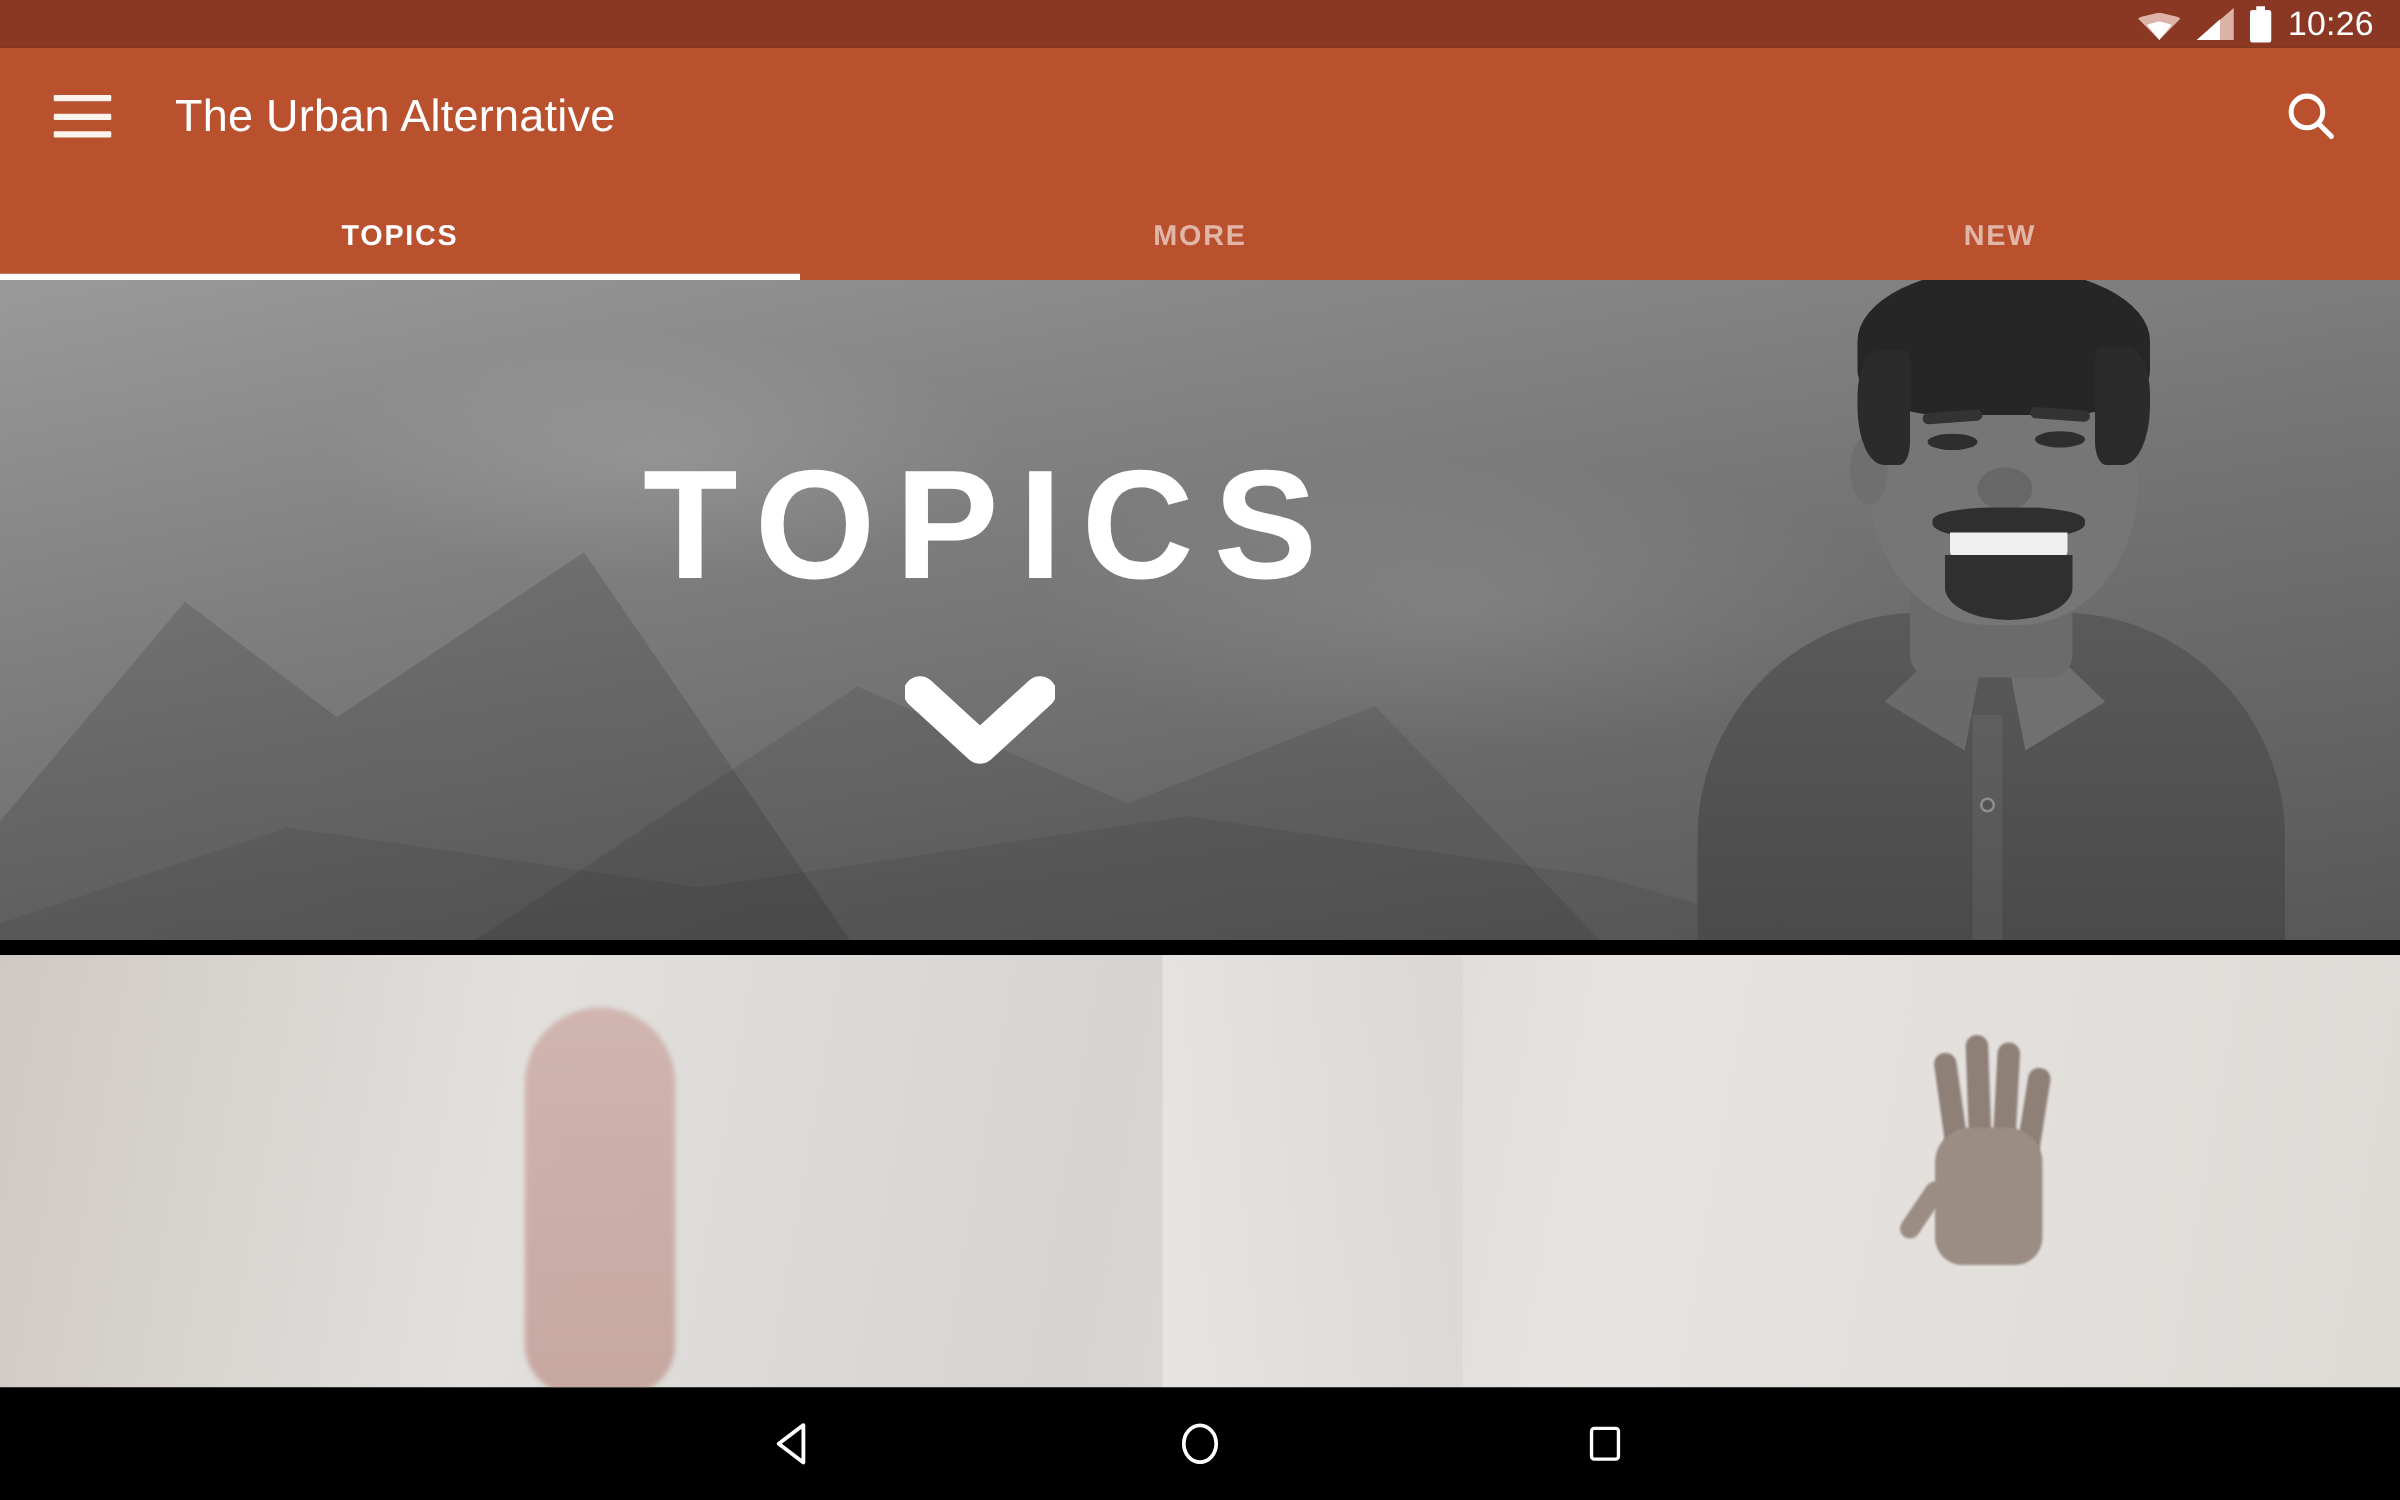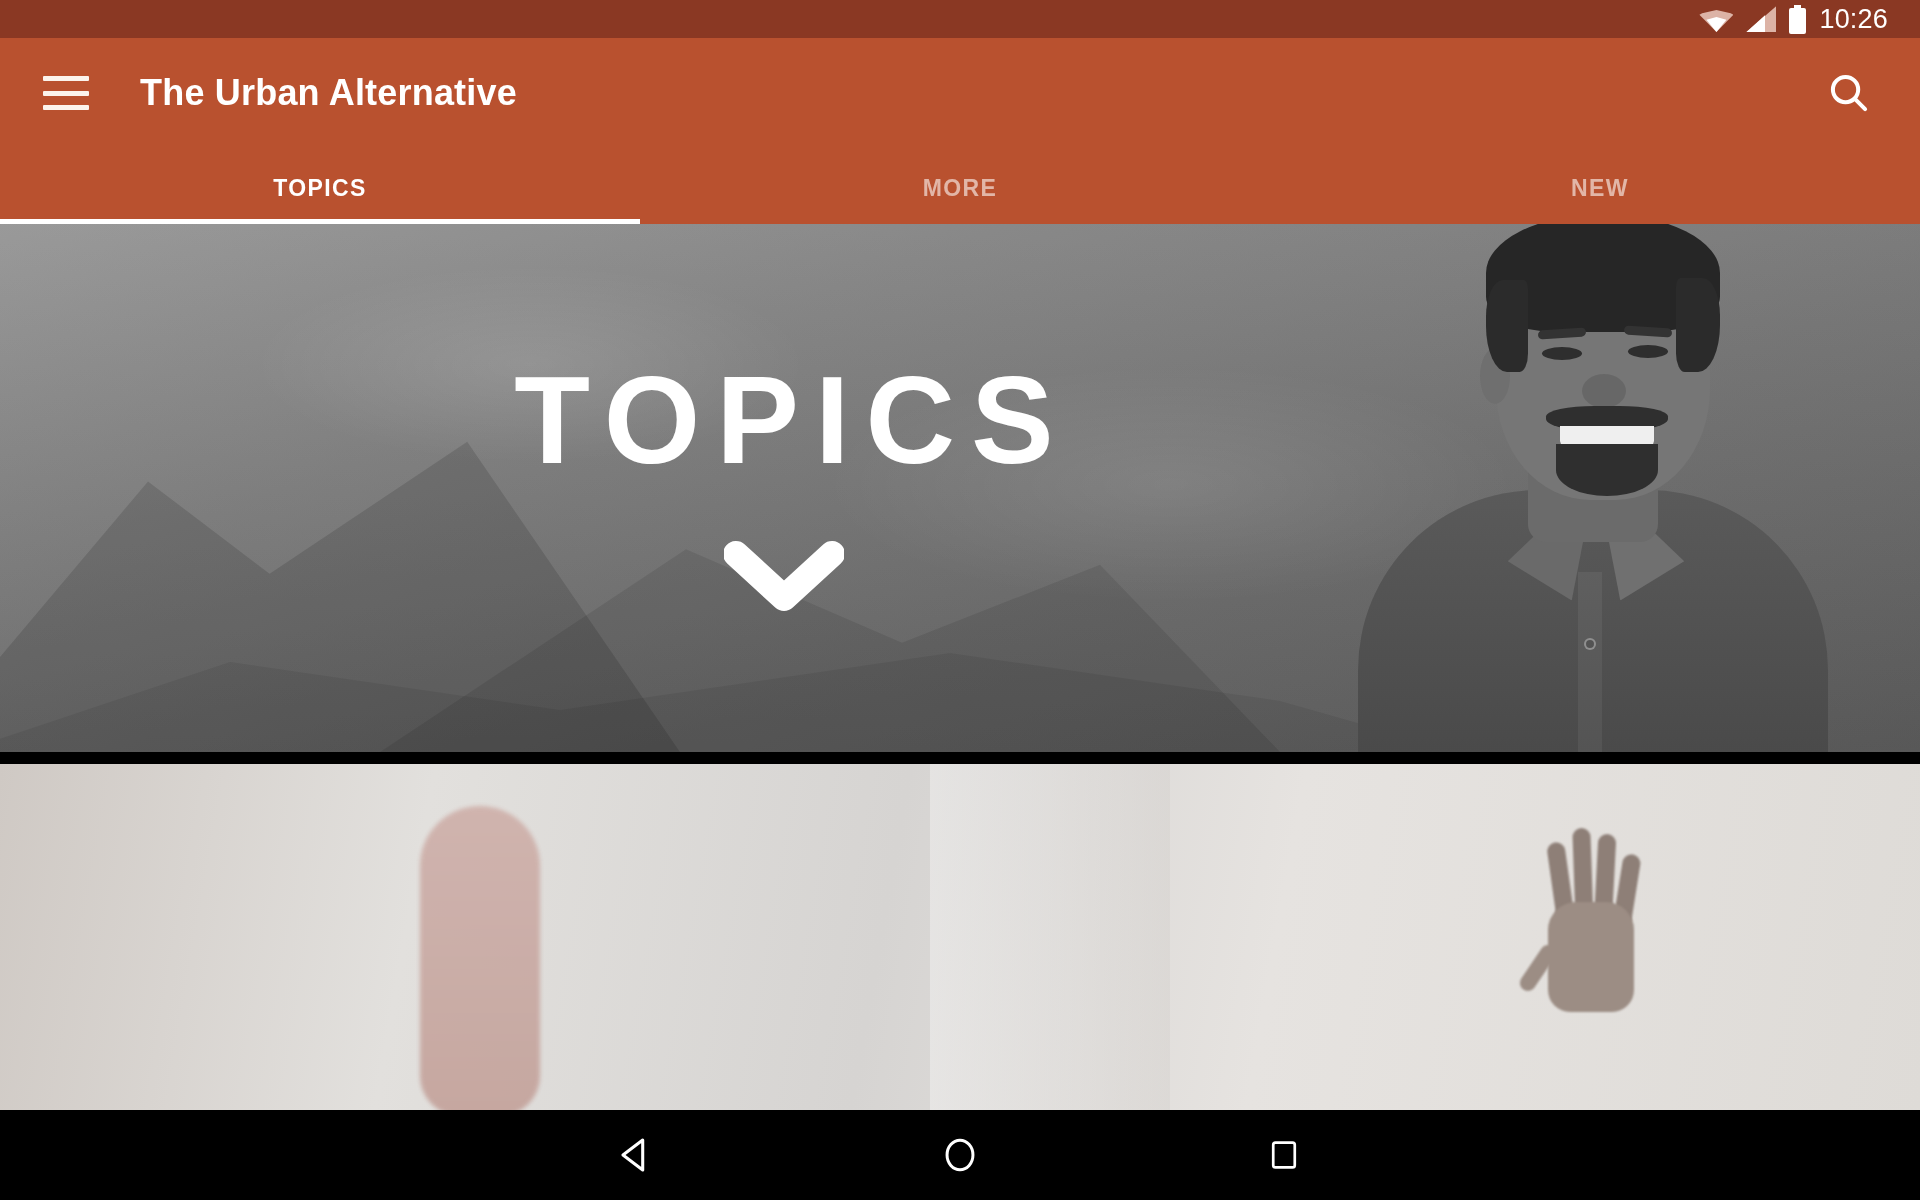--- a/index.html
+++ b/index.html
@@ -9,21 +9,21 @@
     font-family:"Liberation Sans", sans-serif;
     overflow:hidden;
   }
   .screen { position:relative; width:1920px; height:1200px; overflow:hidden; }
 
   
   .status-bar{
     position:absolute; top:0; left:0; width:1920px; height:38px;
     background:#8A3823;
     display:flex; align-items:center; justify-content:flex-end;
-    padding-right:32px; gap:13px;
+    padding-right:21px; gap:13px;
   }
   .si { display:flex; align-items:center; }
   .wifi-icon { width:34px; height:26px; position:relative; }
   .wifi-icon .warc{
     position:absolute; left:0; top:4px; width:34px; height:22px;
     background:#DCB3A6;
     clip-path: polygon(50% 100%, 0% 22%, 8% 15%, 50% 0%, 92% 15%, 100% 22%);
   }
   .wifi-icon .wfill{
     position:absolute; left:7px; top:11px; width:20px; height:15px;
@@ -60,21 +60,21 @@
   .app-bar-top{
     position:relative; height:110px; display:flex; align-items:center;
   }
   .menu-btn{
     width:46px; height:34px; margin-left:43px;
     display:flex; flex-direction:column; justify-content:space-between;
     cursor:pointer;
   }
   .menu-btn i{ display:block; height:5px; background:#FCF3EC; border-radius:1px; }
   .app-title{
-    margin-left:51px; color:#FFFFFF; font-size:36px; font-weight:700;
+    margin-left:51px; color:#FFFFFF; font-size:36px; font-weight:400;
     letter-spacing:.2px; white-space:nowrap;
   }
   .search-btn{
     position:absolute; right:44px; top:50%; transform:translateY(-50%);
     width:54px; height:54px; display:flex; align-items:center; justify-content:center;
     cursor:pointer;
   }
   .search-btn svg{ display:block; }
 
   .tabs{

